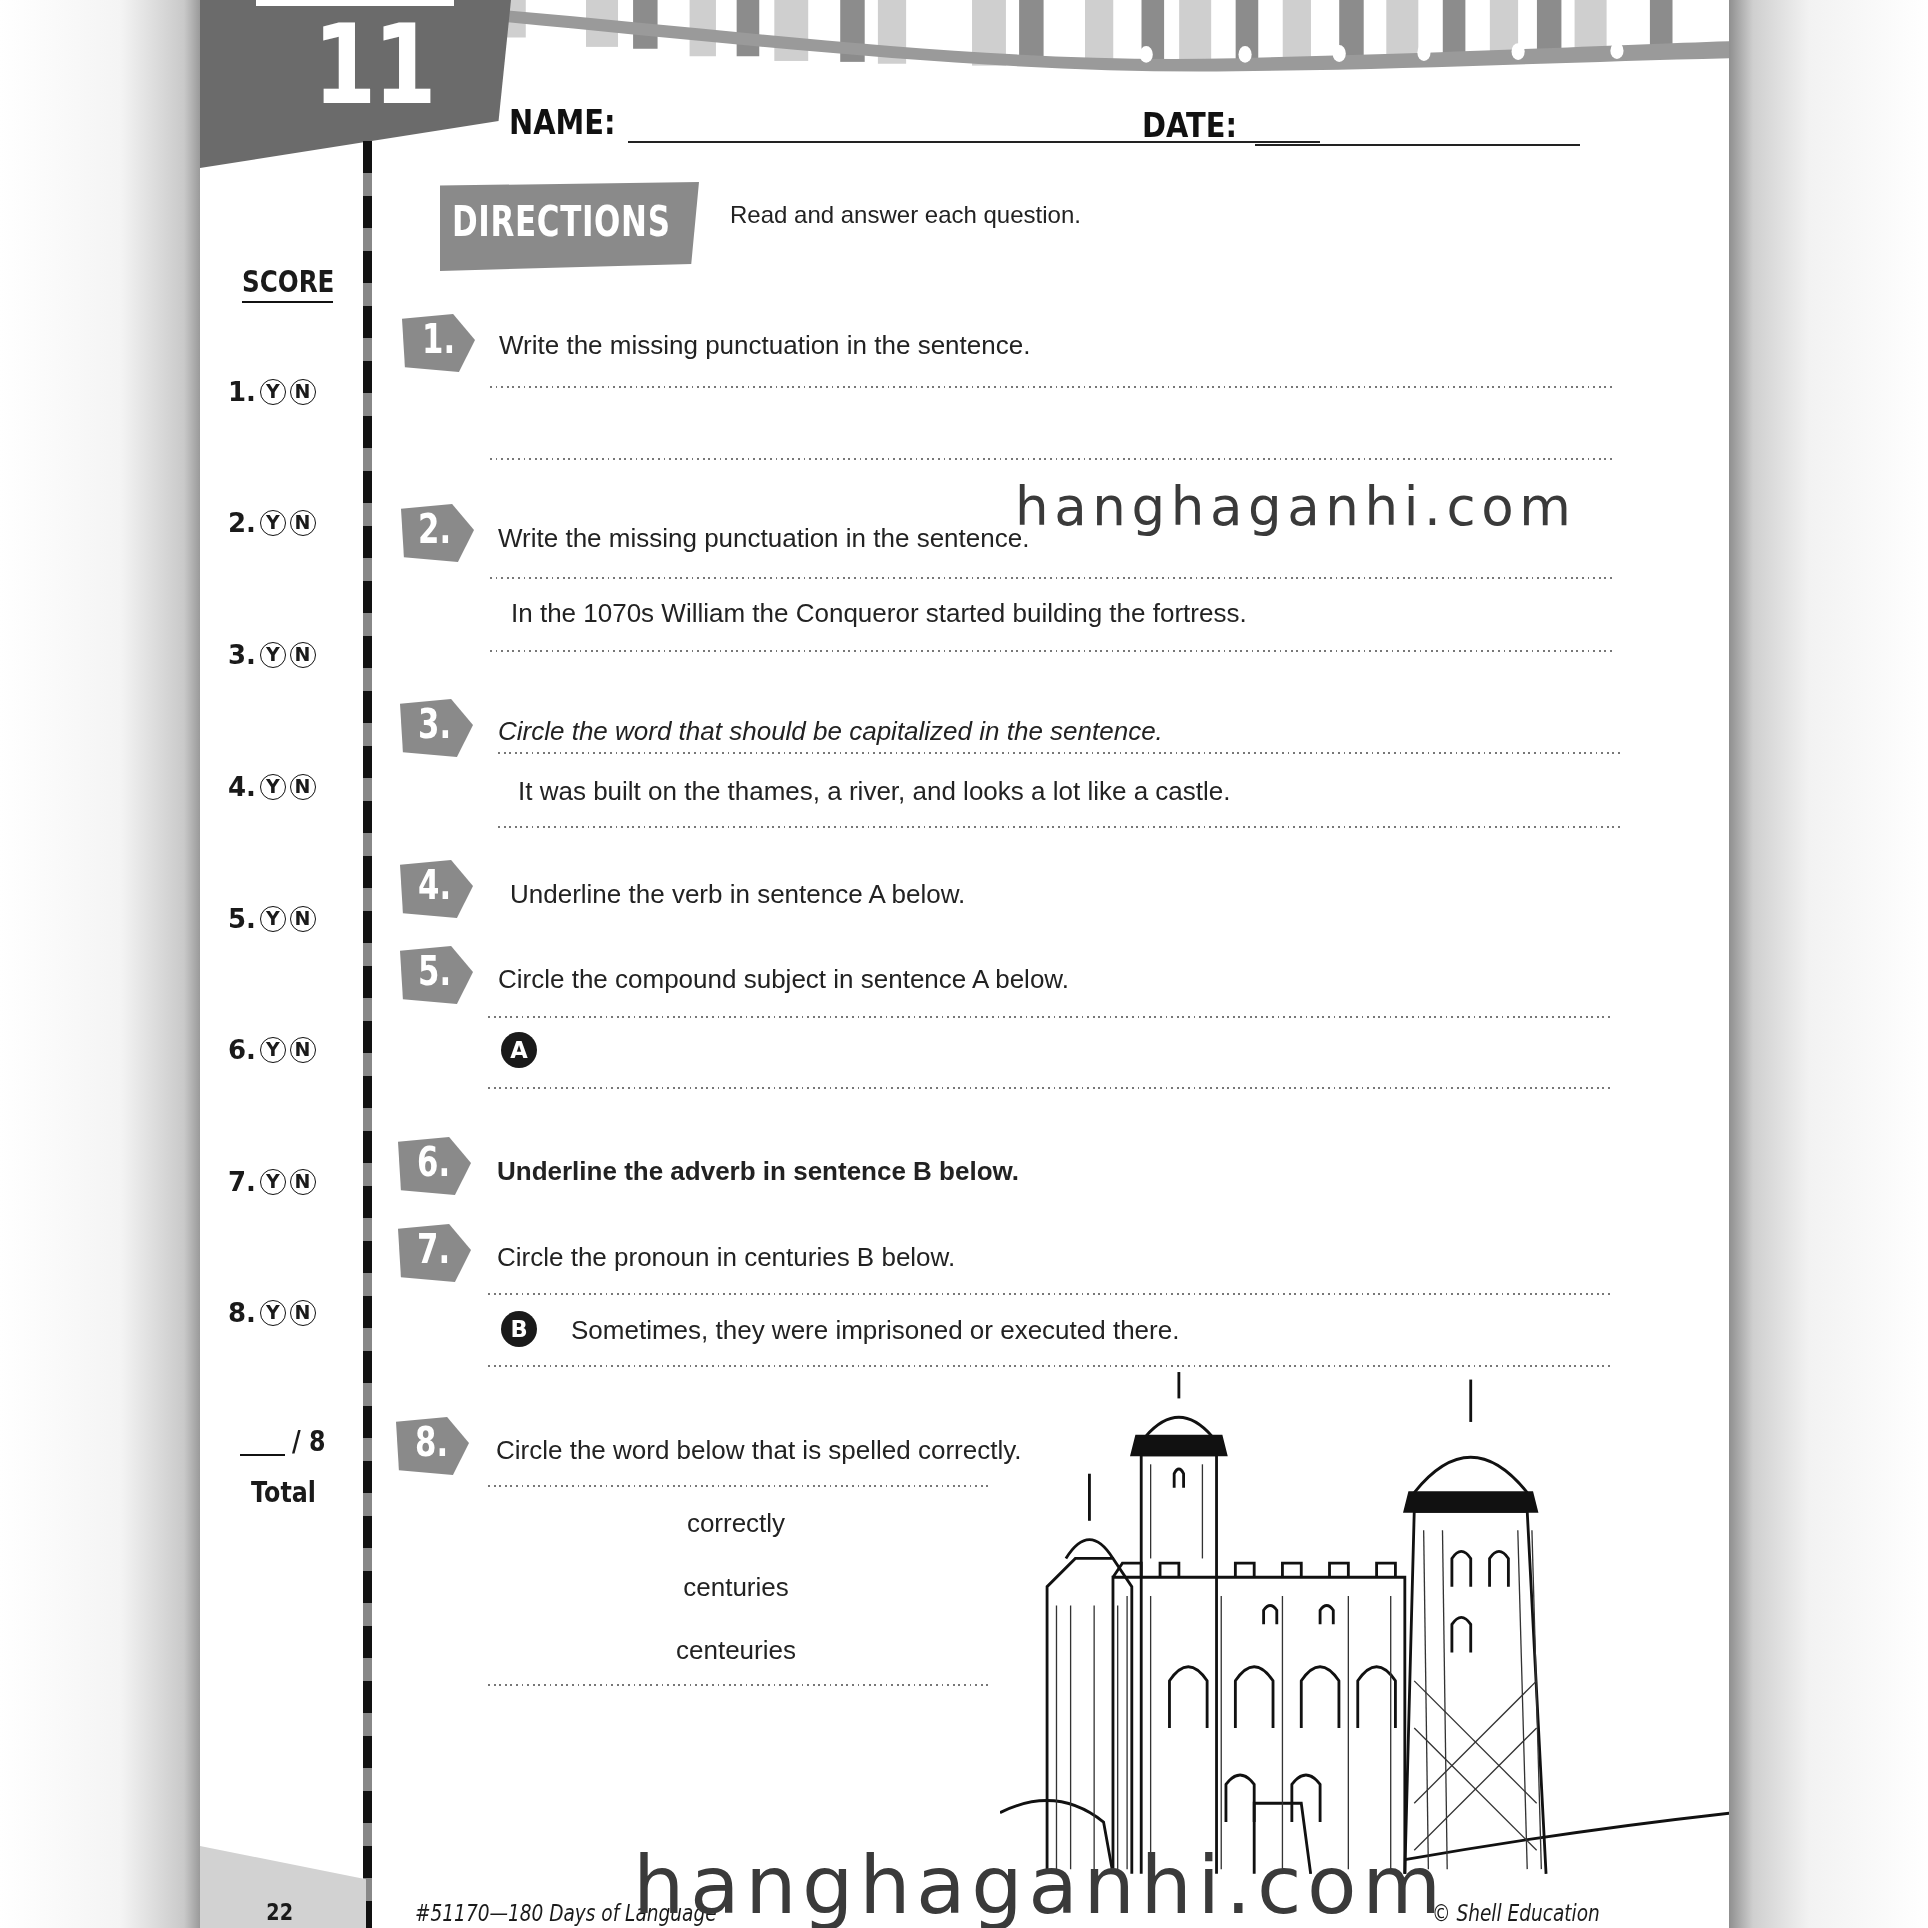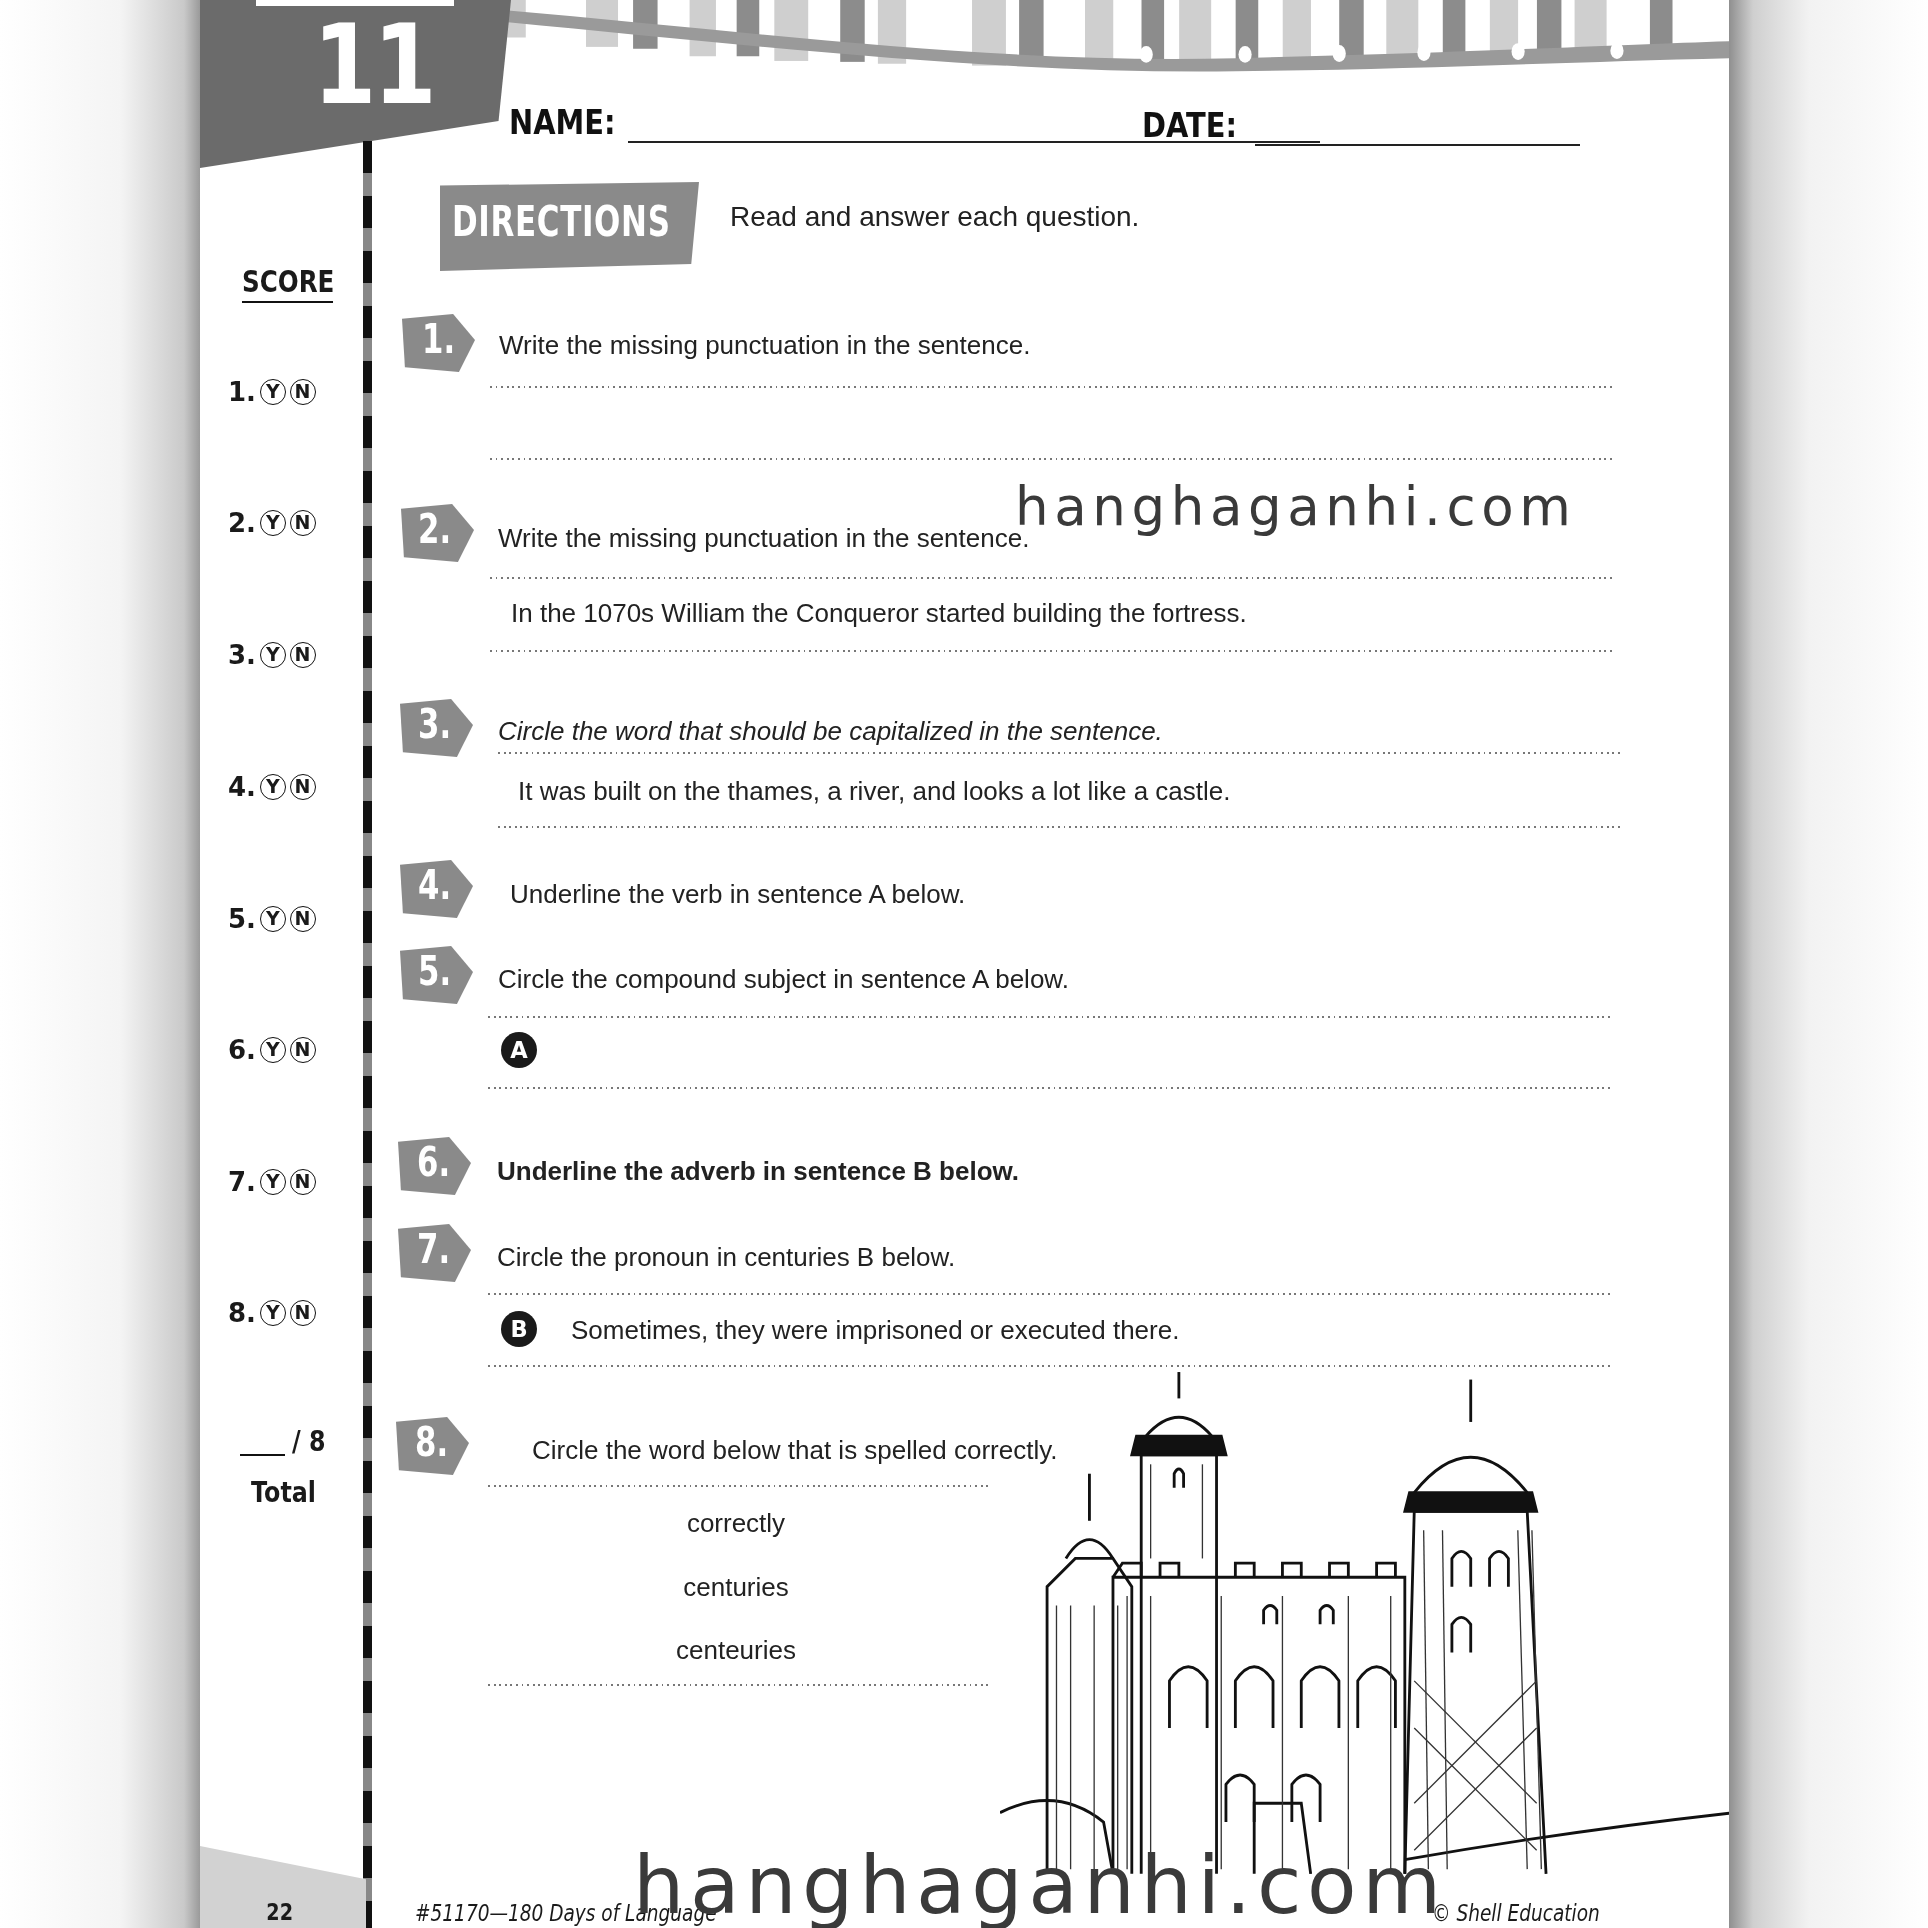--- a/index.html
+++ b/index.html
@@ -60,21 +60,21 @@
     position:absolute; left:240px; top:182px; width:259px; height:89px;
     background:#8a8a8a;
     clip-path:polygon(0 4%,100% 0,97% 92%,0 100%);
     filter:drop-shadow(2.8px 3.8px 2.8px rgba(0,0,0,0.3));
   }
   .dir-label {
     position:absolute; left:252px; top:196px; width:245px;
     font-family:"DejaVu Sans", sans-serif; font-weight:bold; font-size:43px;
     color:#ffffff; transform:scaleX(0.72); transform-origin:left top; letter-spacing:0.9px;
   }
-  .dir-text { position:absolute; left:530px; top:201px; font-size:28px; color:#222; }
+  .dir-text { position:absolute; left:530px; top:201px; font-size:24px; color:#222; }
   
   .score-head {
     position:absolute; left:32px; top:264px; width:111px; text-align:center;
     font-family:"DejaVu Sans", sans-serif; font-weight:bold; font-size:30px;
     transform:scaleX(0.82); border-bottom:2.8px solid #111; padding-bottom:1.9px;
   }
   .score-row {
     position:absolute; left:28px; font-family:"DejaVu Sans", sans-serif;
     font-weight:bold; font-size:26px; display:flex; align-items:center; gap:3.8px;
   }
@@ -288,21 +288,21 @@
   <div class="q-num" style="left:217px;top:1225px;">7.</div>
   <div class="q-text" style="left:297px;top:1242px;">Circle the pronoun in centuries B below.</div>
   <div class="dots" style="left:288px;top:1293px;width:1124px;"></div>
 
   <div class="letter-badge" style="left:301px;top:1311px;">B</div>
   <div class="sentence" style="left:371px;top:1315px;text-align:right;">Sometimes, they were imprisoned or executed there.</div>
   <div class="dots" style="left:288px;top:1365px;width:1124px;"></div>
 
   <div class="q-badge" style="left:196px;top:1417px;"></div>
   <div class="q-num" style="left:215px;top:1418px;">8.</div>
-  <div class="q-text" style="left:296px;top:1435px;margin-left:36px;">Circle the word below that is spelled correctly.</div>
+  <div class="q-text" style="left:296px;top:1435px;">Circle the word below that is spelled correctly.</div>
   <div class="dots" style="left:288px;top:1485px;width:503px;"></div>
   <div class="word-option" style="left:395px;top:1508px;">correctly</div>
   <div class="word-option" style="left:395px;top:1572px;">centuries</div>
   <div class="word-option" style="left:395px;top:1635px;">centeuries</div>
   <div class="dots" style="left:288px;top:1684px;width:503px;"></div>
 
   <svg class="illustration" viewBox="0 0 820 535">
     <g fill="none" stroke="#111" stroke-width="3">
 
       <path d="M50,535 L50,230 L80,200 L120,200 L140,230 L140,535"></path>

